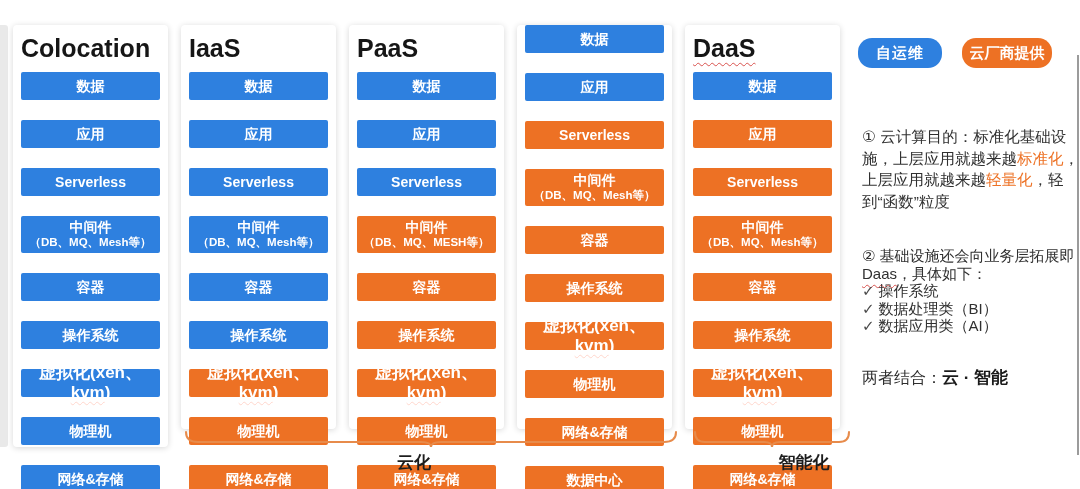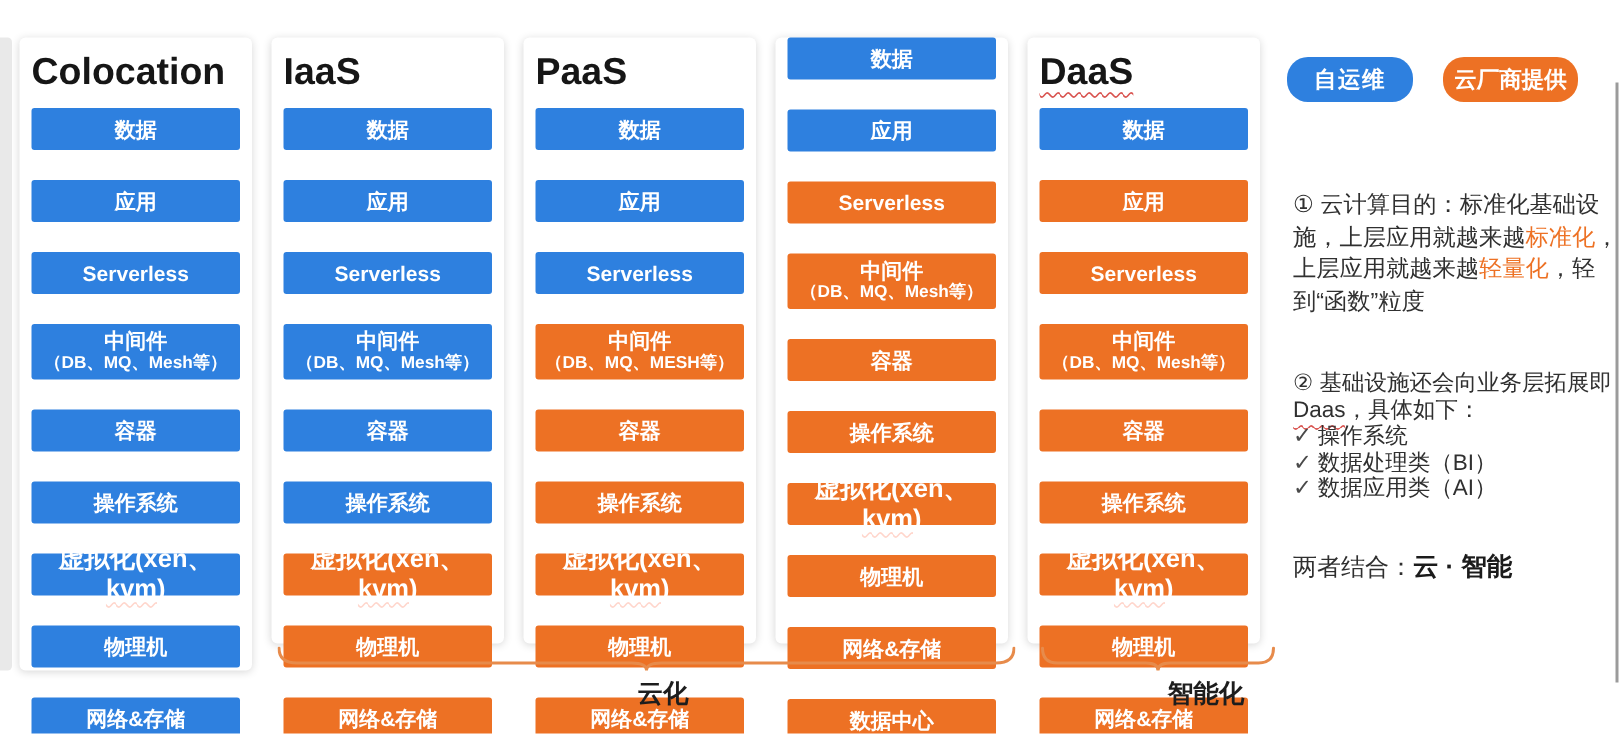--- a/index.html
+++ b/index.html
@@ -245,21 +245,21 @@
           <div class="line">数据中心</div>
         </div>
       </div>
     </div>
 
   <div class="brace" style="left:185px;">
     <svg width="492" height="17" viewBox="0 0 492 17">
       <path d="M1,1 Q1,11 13,11 L236,11 Q246,11 246,16 Q246,11 256,11 L479,11 Q491,11 491,1" fill="none" stroke="#E78B4B" stroke-width="2" stroke-linecap="round"></path>
     </svg>
   </div>
-  <div class="brace-label" style="left:196px;width:492px;">云化</div>
+  <div class="brace-label" style="left:168px;width:492px;">云化</div>
 
   <div class="brace" style="left:694px;">
     <svg width="156" height="17" viewBox="0 0 156 17">
       <path d="M1,1 Q1,11 11,11 L70,11 Q78,11 78,16 Q78,11 86,11 L145,11 Q155,11 155,1" fill="none" stroke="#E78B4B" stroke-width="2" stroke-linecap="round"></path>
     </svg>
   </div>
   <div class="brace-label" style="left:726px;width:156px;">智能化</div>
 
   <div class="legend">
     <div class="chip chip-blue blue">自运维</div>

